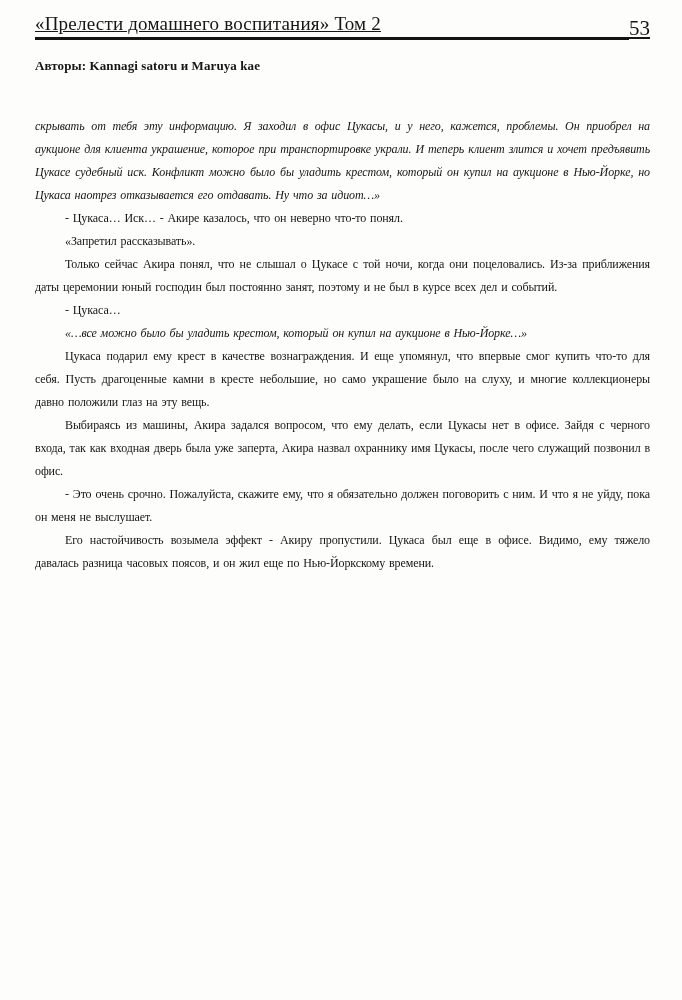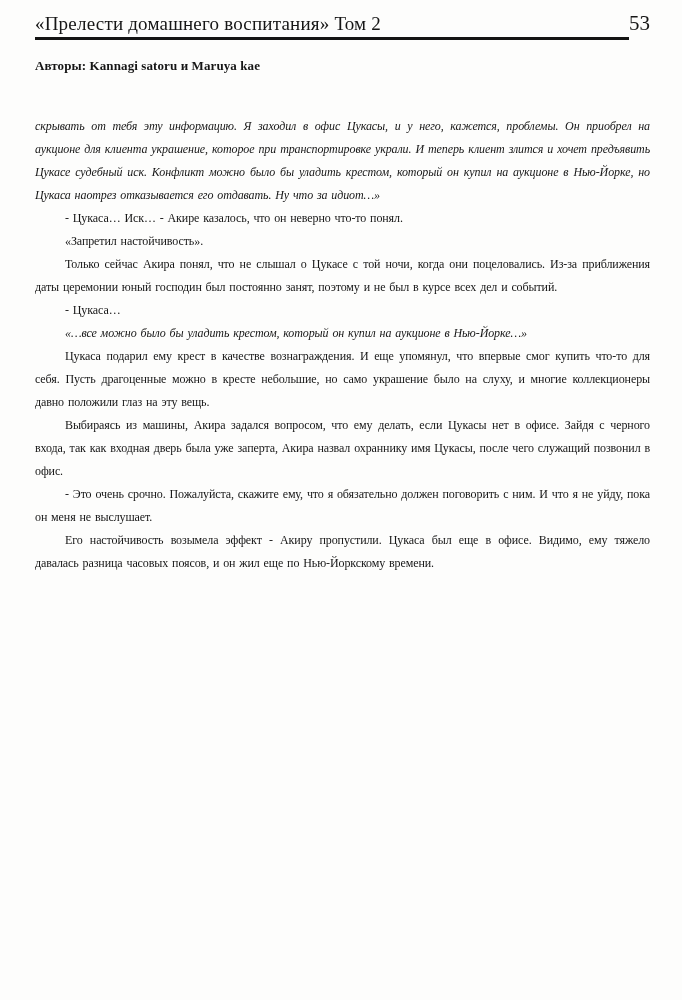--- a/index.html
+++ b/index.html
@@ -14,20 +14,22 @@
     background: #fdfdfc;
     color: #161616;
     font-family: "Liberation Serif", "DejaVu Serif", serif;
     box-sizing: border-box;
     padding: 13px 32px 0 35px;
     overflow: hidden;
   }
   
   .header-row {
     display: flex;
+    align-items: flex-end;
+    text-decoration: underline;
   }
   .title-rule {
     flex: 1;
     border-bottom: 3px solid #141414;
     padding-bottom: 2px;
     white-space: nowrap;
   }
   .book-title {
     font-size: 19px;
     letter-spacing: 0.2px;
@@ -71,23 +73,23 @@
         <span class="book-title">«Прелести домашнего воспитания» Том 2</span>
       </div>
       <span class="page-num">53</span>
     </div>
     <div class="authors">Авторы: Kannagi satoru и Maruya kae</div>
   </header>
 
   <main>
     <p class="para italic">скрывать от тебя эту информацию. Я заходил в офис Цукасы, и у него, кажется, проблемы. Он приобрел на аукционе для клиента украшение, которое при транспортировке украли. И теперь клиент злится и хочет предъявить Цукасе судебный иск. Конфликт можно было бы уладить крестом, который он купил на аукционе в Нью-Йорке, но Цукаса наотрез отказывается его отдавать. Ну что за идиот…»</p>
     <p class="para indent">- Цукаса… Иск… - Акире казалось, что он неверно что-то понял.</p>
-    <p class="para indent">«Запретил настойчивость».</p>
+    <p class="para indent">«Запретил рассказывать».</p>
     <p class="para indent">Только сейчас Акира понял, что не слышал о Цукасе с той ночи, когда они поцеловались. Из-за приближения даты церемонии юный господин был постоянно занят, поэтому и не был в курсе всех дел и событий.</p>
     <p class="para indent">- Цукаса…</p>
     <p class="para indent italic">«…все можно было бы уладить крестом, который он купил на аукционе в Нью-Йорке…»</p>
-    <p class="para indent">Цукаса подарил ему крест в качестве вознаграждения. И еще упомянул, что впервые смог купить что-то для себя. Пусть драгоценные можно в кресте небольшие, но само украшение было на слуху, и многие коллекционеры давно положили глаз на эту вещь.</p>
+    <p class="para indent">Цукаса подарил ему крест в качестве вознаграждения. И еще упомянул, что впервые смог купить что-то для себя. Пусть драгоценные камни в кресте небольшие, но само украшение было на слуху, и многие коллекционеры давно положили глаз на эту вещь.</p>
     <p class="para indent">Выбираясь из машины, Акира задался вопросом, что ему делать, если Цукасы нет в офисе. Зайдя с черного входа, так как входная дверь была уже заперта, Акира назвал охраннику имя Цукасы, после чего служащий позвонил в офис.</p>
     <p class="para indent">- Это очень срочно. Пожалуйста, скажите ему, что я обязательно должен поговорить с ним. И что я не уйду, пока он меня не выслушает.</p>
     <p class="para indent">Его настойчивость возымела эффект - Акиру пропустили. Цукаса был еще в офисе. Видимо, ему тяжело давалась разница часовых поясов, и он жил еще по Нью-Йоркскому времени.</p>
   </main>
 
 </div>
 
 </body></html>

